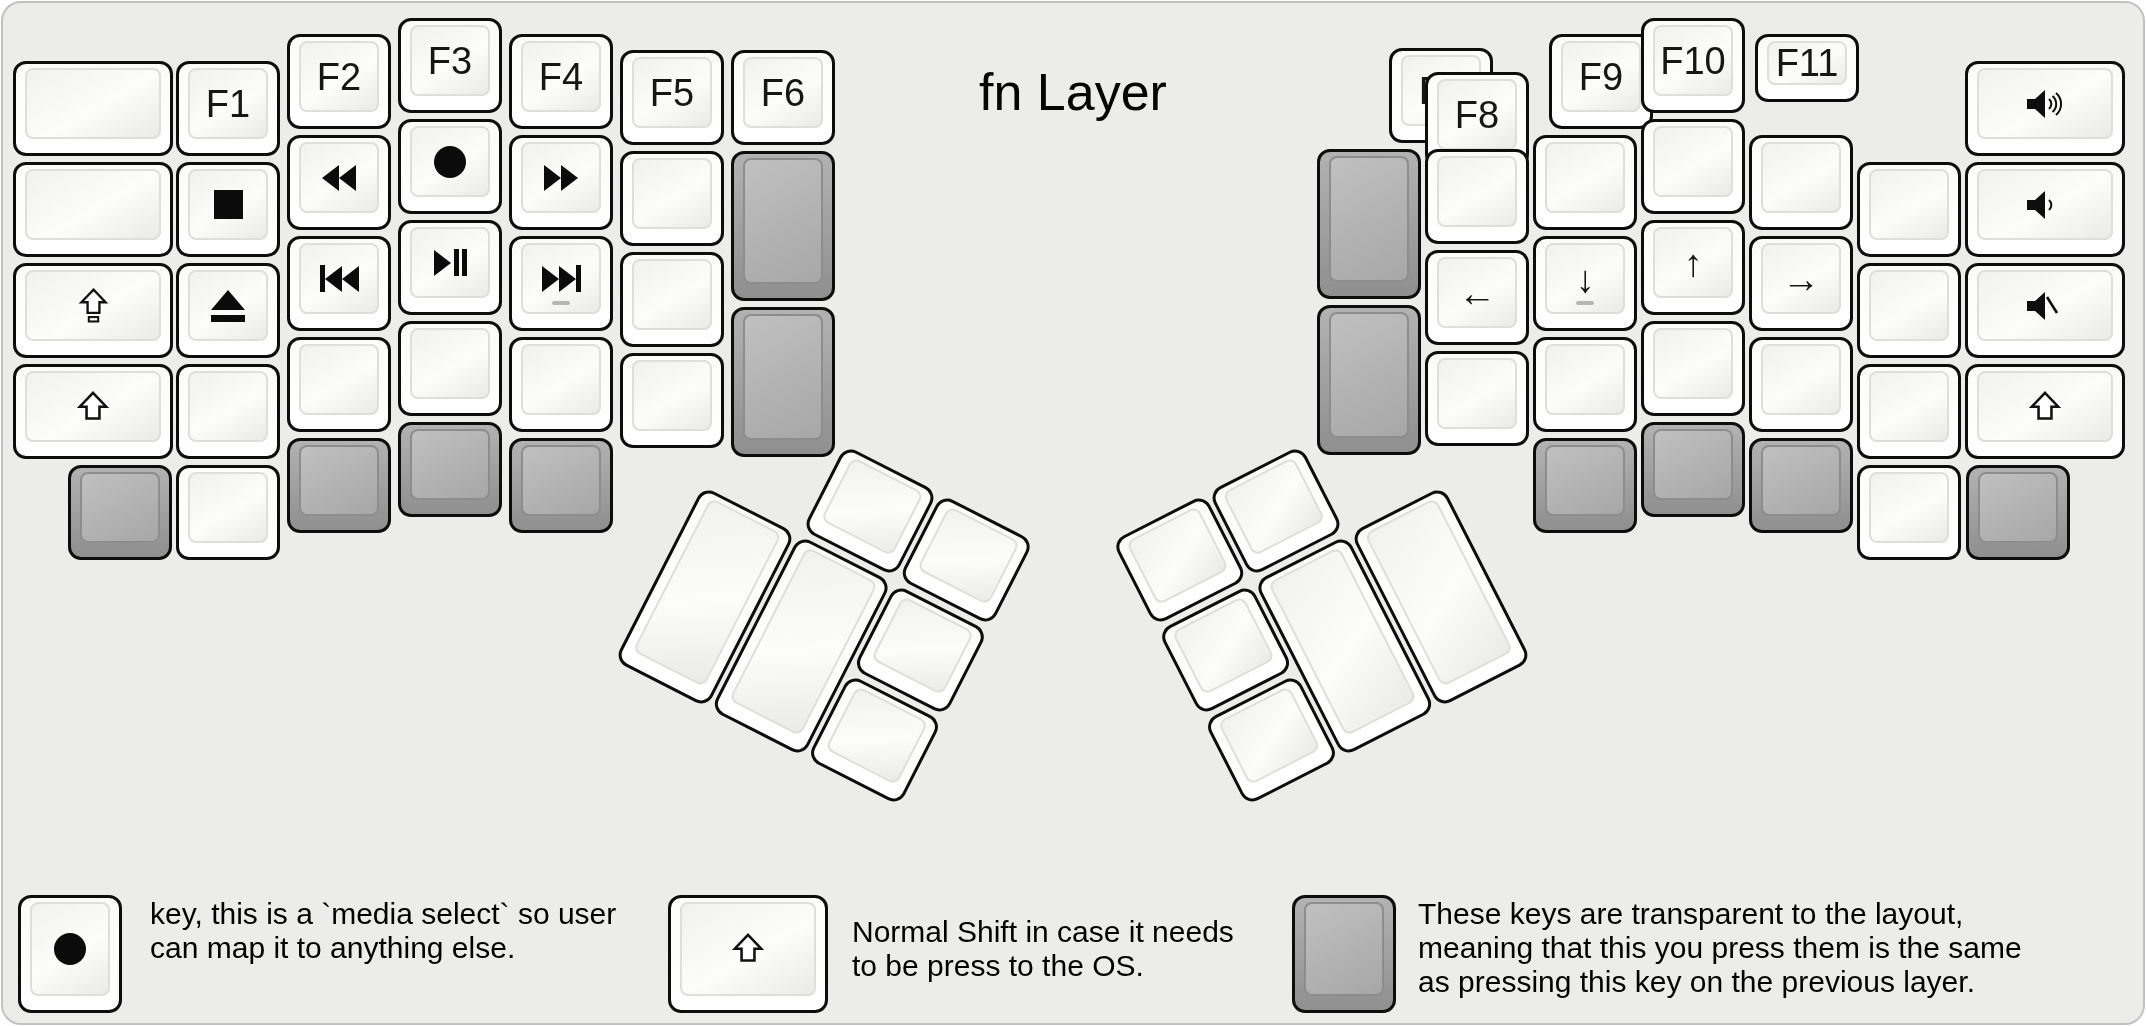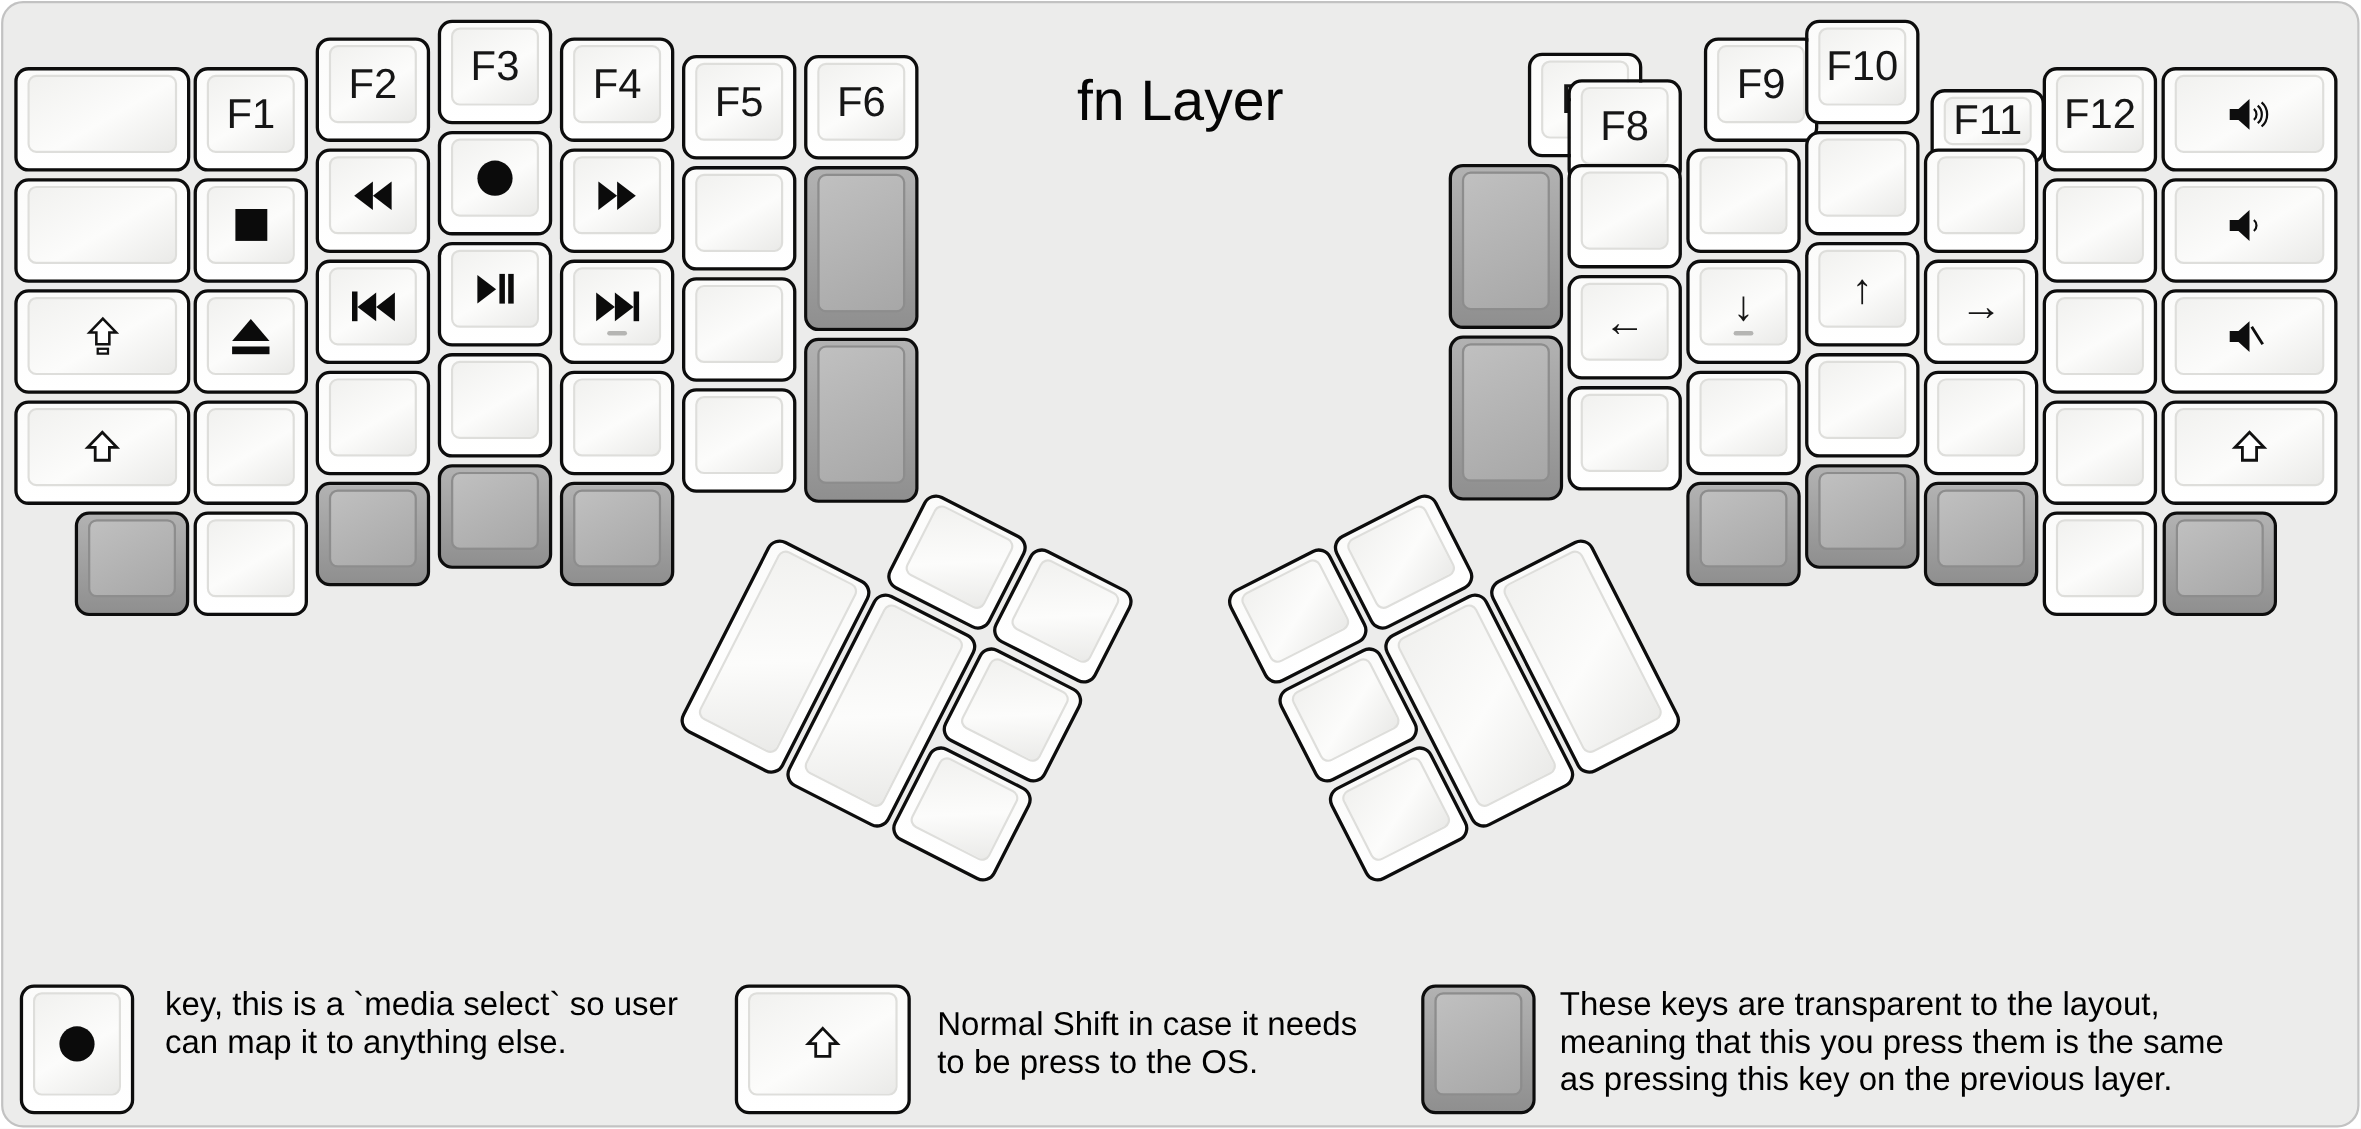--- a/index.html
+++ b/index.html
@@ -259,43 +259,38 @@
         <div class="cap">
           <span class="lbl arrow-lbl">↑</span>
         </div>
       </div>
       <div class="key" style="left: 1641px; top: 321px; width: 104px; height: 95px;">
         <div class="cap"></div>
       </div>
       <div class="key grey" style="left: 1641px; top: 422px; width: 104px; height: 95px;">
         <div class="cap"></div>
       </div>
-      <div class="key" style="left: 1755px; top: 34px; width: 104px; height: 68px; margin-top: 47px;">
+      <div class="key" style="left: 1755px; top: 34px; width: 104px; height: 68px;">
         <div class="cap">
           <span class="lbl">F11</span>
         </div>
       </div>
       <div class="key" style="left: 1749px; top: 135px; width: 104px; height: 95px;">
         <div class="cap"></div>
       </div>
       <div class="key" style="left: 1749px; top: 236px; width: 104px; height: 95px;">
         <div class="cap">
           <span class="lbl arrow-lbl">→</span>
         </div>
       </div>
       <div class="key" style="left: 1749px; top: 337px; width: 104px; height: 95px;">
         <div class="cap"></div>
       </div>
       <div class="key grey" style="left: 1749px; top: 438px; width: 104px; height: 95px;">
         <div class="cap"></div>
-      </div>
-      <div class="key" style="left: 1857px; top: 61px; width: 104px; height: 95px;">
-        <div class="cap">
-          <span class="lbl">F12</span>
-        </div>
       </div>
       <div class="key" style="left: 1857px; top: 162px; width: 104px; height: 95px;">
         <div class="cap"></div>
       </div>
       <div class="key" style="left: 1857px; top: 263px; width: 104px; height: 95px;">
         <div class="cap"></div>
       </div>
       <div class="key" style="left: 1857px; top: 364px; width: 104px; height: 95px;">
         <div class="cap"></div>
       </div>

